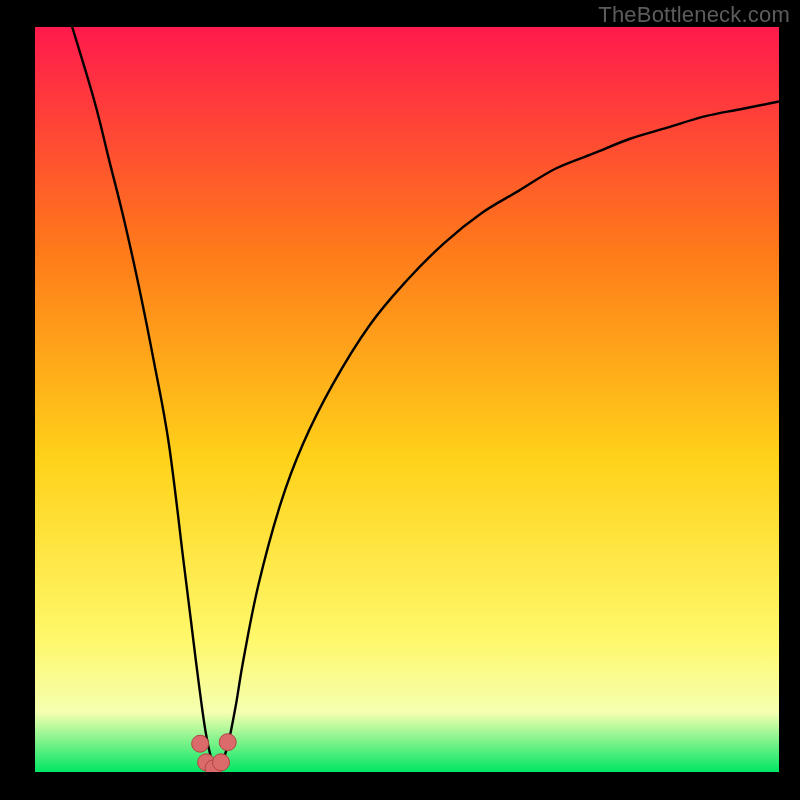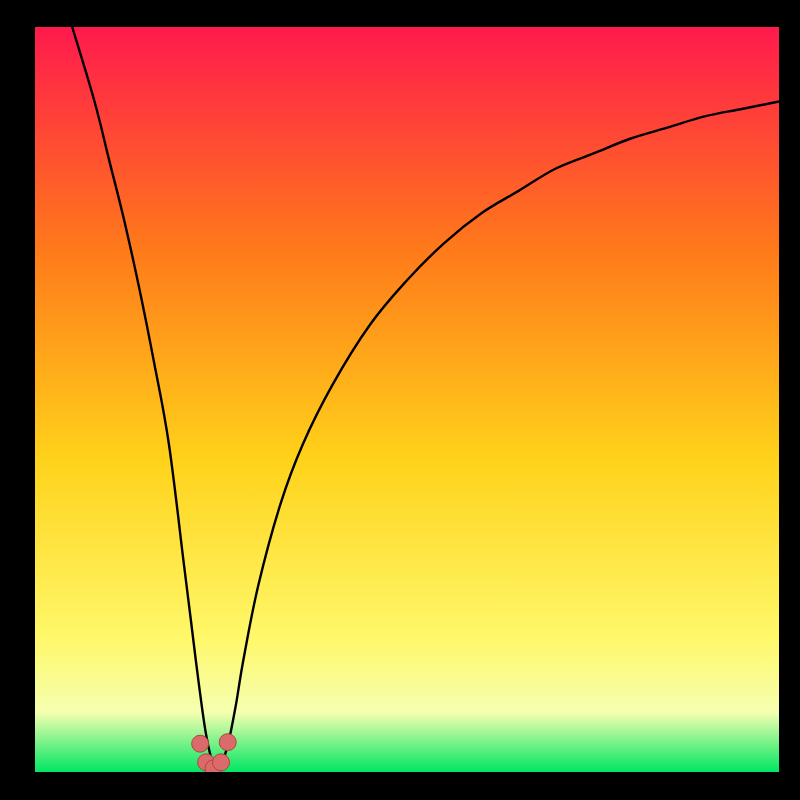--- a/index.html
+++ b/index.html
@@ -58,14 +58,15 @@
     <g id="nodes-group">
           <circle cx="200.17" cy="743.69" r="8.5" fill="#db6b6b" stroke="#b04343" stroke-width="1"></circle>
           <circle cx="206.12" cy="762.31" r="8.5" fill="#db6b6b" stroke="#b04343" stroke-width="1"></circle>
           <circle cx="213.56" cy="768.27" r="8.5" fill="#db6b6b" stroke="#b04343" stroke-width="1"></circle>
           <circle cx="221.00" cy="762.31" r="8.5" fill="#db6b6b" stroke="#b04343" stroke-width="1"></circle>
           <circle cx="227.70" cy="742.20" r="8.5" fill="#db6b6b" stroke="#b04343" stroke-width="1"></circle>
         </g>
   </g>
 </svg>
 
+<div class="watermark">TheBottleneck.com</div>
 
 </div>
 
 </body></html>

